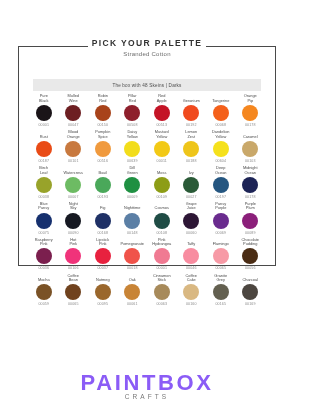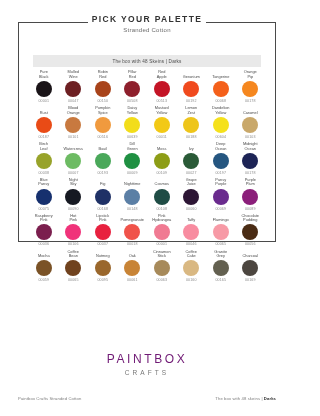--- a/index.html
+++ b/index.html
@@ -3,21 +3,21 @@
 <meta charset="utf-8">
 <style>
   html,body{margin:0;padding:0;}
   body{
     width:294px;height:416px;
     background:#ffffff;
     font-family:"Liberation Sans", sans-serif;
     color:#3a3a3a;
     overflow:hidden;
   }
-  .page{position:relative;width:294px;height:300px;background:#fff;}
+  .page{position:relative;width:294px;height:300px;background:#fff;margin-top:24px;}
 
   
   .frame{
     position:absolute;
     left:18px;right:18px;top:22px;bottom:58px;
     border:1px solid #4a4a4a;
     box-sizing:border-box;
   }
   
   .gap-top{
@@ -79,22 +79,22 @@
   .ccode{
     font-size:3.6px;letter-spacing:.15px;color:#8b8b8b;
     line-height:5px;
   }
 
   
   .logo{
     position:absolute;left:0;right:0;top:349px;text-align:center;
   }
   .logo-main{
-    font-size:12px;letter-spacing:2.6px;color:#701a75;line-height:20px;
-    font-weight:normal;
+    font-size:22px;letter-spacing:2.6px;color:#8b5cf6;line-height:20px;
+    font-weight:bold;
   }
   .logo-sub{
     font-size:6.5px;letter-spacing:3.1px;color:#777;line-height:10px;
     margin-top:-1px;
   }
 
   
   .footer{
     position:absolute;left:18px;right:18px;top:396px;
     display:flex;justify-content:space-between;align-items:center;

